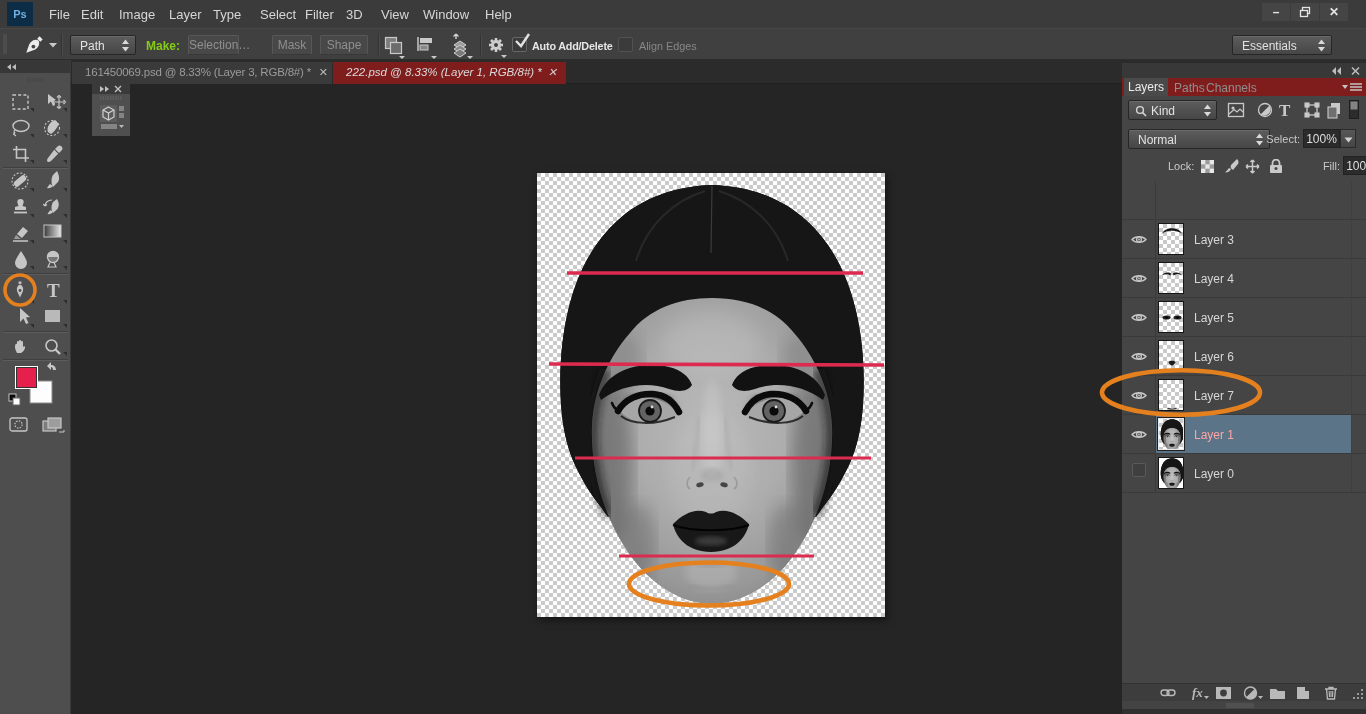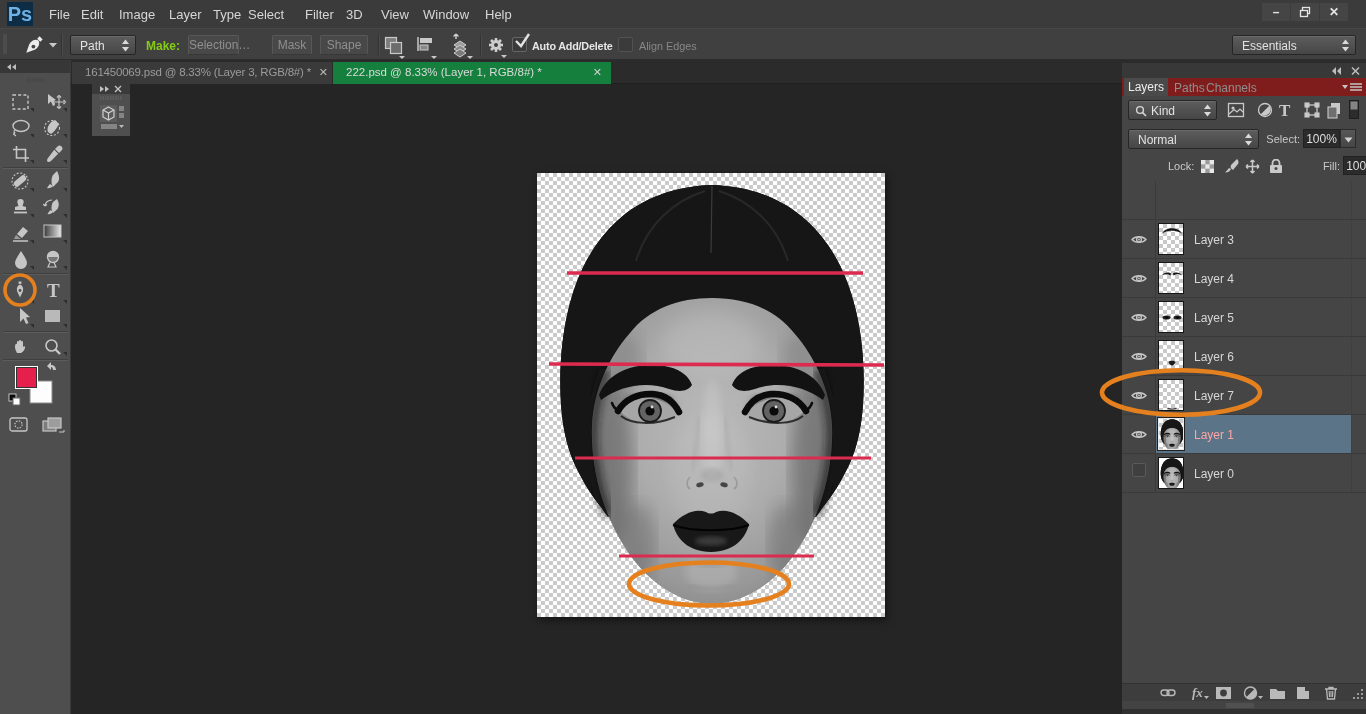--- a/index.html
+++ b/index.html
@@ -4,21 +4,21 @@
 <style>
   * { margin:0; padding:0; box-sizing:border-box; }
   html,body { width:1366px; height:714px; overflow:hidden; background:#252525;
     font-family:"Liberation Sans", sans-serif; }
   .abs { position:absolute; }
   #stage { position:relative; width:1366px; height:714px; }
   #menubar { position:absolute; left:0; top:0; width:1366px; height:28px;
     background:#3b3b3b; color:#d6d6d6; font-size:13px; }
   #menubar .mi { position:absolute; top:7px; }
   #pslogo { position:absolute; left:7px; top:2px; width:26px; height:24px;
-    background:#0d2c45; color:#6fb1e4; font-weight:bold; font-size:20px;
+    background:#0d2c45; color:#6fb1e4; font-weight:bold; font-size:11px;
     text-align:center; line-height:24px; }
   .winbtn { position:absolute; top:3px; height:18px; width:28px; text-align:center;
     color:#e4e4e4; font-size:12px; line-height:18px; background:#454545; }
   #optbar { position:absolute; left:0; top:28px; width:1366px; height:32px;
     background:#404040; border-top:1px solid #474747; border-bottom:1px solid #2d2d2d;
     color:#dcdcdc; font-size:12px; }
   .dd { position:absolute; height:20px; border:1px solid #262626; border-radius:2px;
     background:linear-gradient(#5d5d5d,#464646); color:#e2e2e2; font-size:12px;
     box-shadow:inset 0 1px 0 rgba(255,255,255,.09); }
   .dd .lbl { position:absolute; left:9px; top:3px; }
@@ -49,21 +49,21 @@
 <body>
 <div id="stage">
 
   <div id="menubar">
     <div id="pslogo">Ps</div>
     <div class="mi" style="left:49px">File</div>
     <div class="mi" style="left:81px">Edit</div>
     <div class="mi" style="left:119px">Image</div>
     <div class="mi" style="left:169px">Layer</div>
     <div class="mi" style="left:213px">Type</div>
-    <div class="mi" style="left:248px">Select</div>
+    <div class="mi" style="left:260px">Select</div>
     <div class="mi" style="left:305px">Filter</div>
     <div class="mi" style="left:346px">3D</div>
     <div class="mi" style="left:381px">View</div>
     <div class="mi" style="left:423px">Window</div>
     <div class="mi" style="left:485px">Help</div>
     <div class="winbtn" style="left:1262px;font-weight:bold">–</div>
     <div class="winbtn" style="left:1291px">
       <svg width="12" height="12" viewBox="0 0 12 12" style="margin-top:3px">
         <rect x="3.5" y="1.5" width="7" height="6" fill="none" stroke="#e4e4e4" stroke-width="1.3"></rect>
         <rect x="1.5" y="4.5" width="7" height="6" fill="#454545" stroke="#e4e4e4" stroke-width="1.3"></rect>
@@ -139,35 +139,35 @@
       <path d="M15,19 L21,19 L18,22 Z" fill="#c9c9c9"></path>
     </svg>
 
     <div class="cbox" style="left:512px;border-color:#666;"></div>
     <svg class="icon" style="left:513px;top:3px" width="20" height="20" viewBox="0 0 20 20">
       <path d="M3,9 L8,14 L16,2" stroke="#e2e2e2" stroke-width="2.4" fill="none"></path>
     </svg>
     <div class="abs" style="left:532px;top:11px;font-size:10.8px;letter-spacing:-0.2px;font-weight:bold;color:#e6e6e6">Auto Add/Delete</div>
     <div class="cbox" style="left:618px;border-color:#525252"></div>
     <div class="abs" style="left:639px;top:11px;font-size:10.8px;color:#878787">Align Edges</div>
-    <div class="dd" style="left:1232px; top:6px; width:124px;">
+    <div class="dd" style="left:1232px; top:6px; width:100px;">
       <span class="lbl">Essentials</span>
       <svg style="position:absolute;right:5px;top:3px" width="9" height="13" viewBox="0 0 9 13">
         <path d="M1,5 L8,5 L4.5,0.5 Z" fill="#d9d9d9"></path>
         <path d="M1,8 L8,8 L4.5,12.5 Z" fill="#d9d9d9"></path>
       </svg>
     </div>
   </div>
 
   <div id="tabstrip">
     <div class="tab" style="left:1px; width:260px; background:#3a3a3a; color:#9b9b9b;">
       <span style="margin-left:13px; letter-spacing:-0.2px;">161450069.psd @ 8.33% (Layer 3, RGB/8#) *</span>
       <span style="position:absolute; right:4px; top:0px; color:#b9b9b9; font-size:11px;">✕</span>
     </div>
-    <div class="tab" style="left:262px; width:278px; background:#15803d; color:#dadada;">
+    <div class="tab" style="left:262px; width:233px; background:#7f1d1d; color:#dadada;font-style:italic;">
       <span style="margin-left:13px">222.psd @ 8.33% (Layer 1, RGB/8#) *</span>
       <span style="position:absolute; right:9px; top:0px; color:#cfcfcf; font-size:11px;">✕</span>
     </div>
   </div>
 
   <div class="abs" style="left:92px;top:84px;width:38px;height:52px;">
     <div class="abs" style="left:0;top:0;width:38px;height:10px;background:#3a3a3a;"></div>
     <svg class="abs" style="left:7px;top:1px" width="26" height="8" viewBox="0 0 26 8">
       <path d="M1,1 L5,4 L1,7 Z" fill="#c2c2c2"></path>
         <path d="M6,1 L10,4 L6,7 Z" fill="#c2c2c2"></path>
@@ -476,21 +476,21 @@
         </g>
       </svg>
       <svg class="abs" style="left:227px;top:4px" width="10" height="19" viewBox="0 0 10 19">
         <rect x="0.5" y="0.5" width="9" height="18" fill="#2c2c2c" stroke="#1e1e1e"></rect>
         <rect x="1.5" y="1.5" width="7" height="8" fill="#848484"></rect>
       </svg>
     </div>
     <div class="pdiv" style="top:61px"></div>
 
     <div class="abs" style="left:0;top:61px;width:244px;height:28px;">
-      <div class="dd" style="left:6px;top:5px;width:131px;">
+      <div class="dd" style="left:6px;top:5px;width:142px;">
         <span class="lbl">Normal</span>
         <svg style="position:absolute;right:5px;top:3px" width="9" height="13" viewBox="0 0 9 13">
           <path d="M1,5 L8,5 L4.5,0.5 Z" fill="#d9d9d9"></path>
             <path d="M1,8 L8,8 L4.5,12.5 Z" fill="#d9d9d9"></path>
         </svg>
       </div>
       <div class="abs" style="left:126px;top:9px;width:52px;text-align:right;color:#c9c9c9;font-size:11px;">Select:</div>
       <div class="abs" style="left:181px;top:5px;width:37px;height:19px;background:#2b2b2b;border:1px solid #222;color:#dfdfdf;text-align:center;line-height:18px;">100%</div>
       <div class="abs" style="left:218px;top:5px;width:16px;height:19px;background:linear-gradient(#575757,#454545);border:1px solid #2a2a2a;">
         <svg class="abs" style="left:3px;top:7px" width="9" height="6" viewBox="0 0 9 6">

